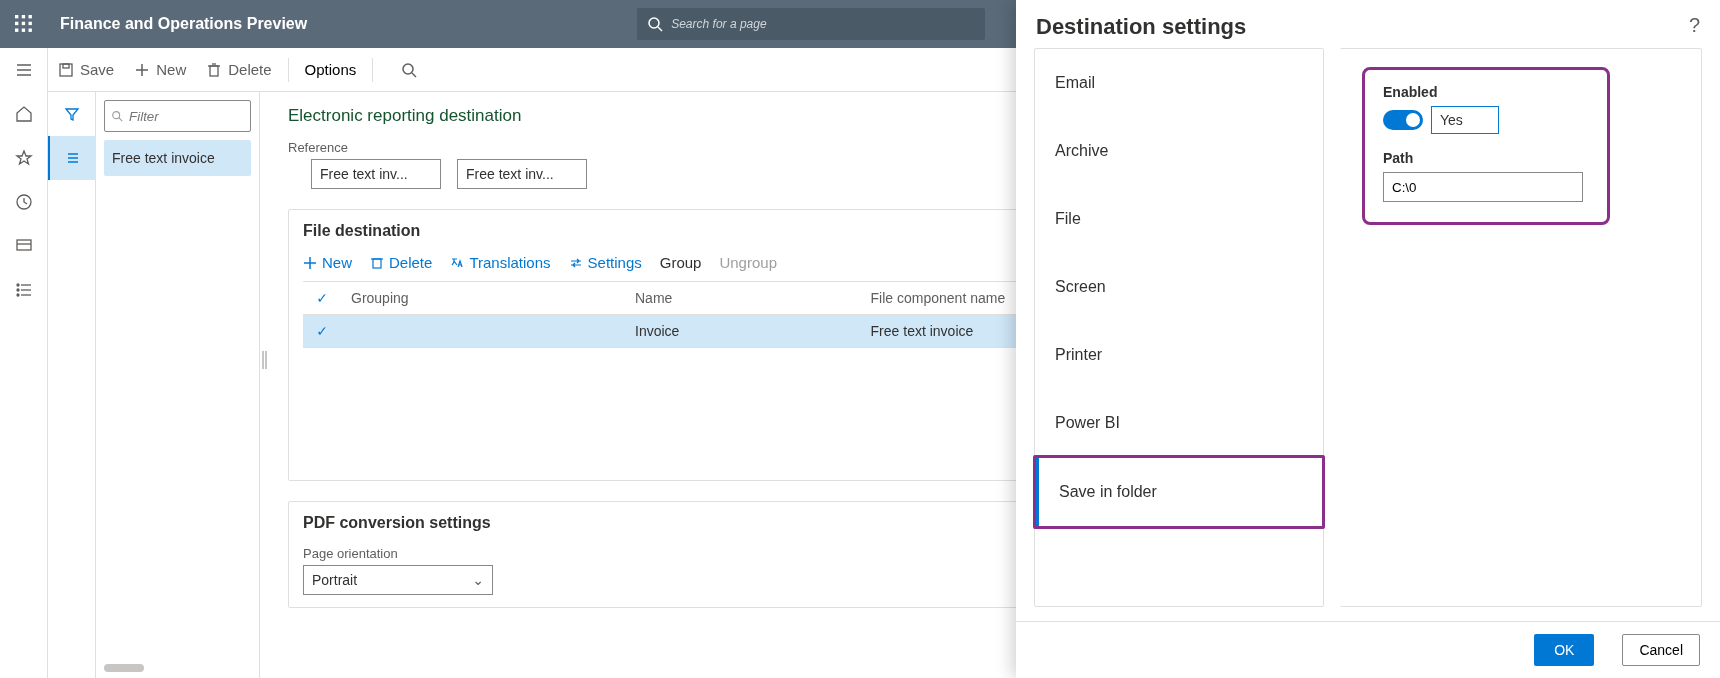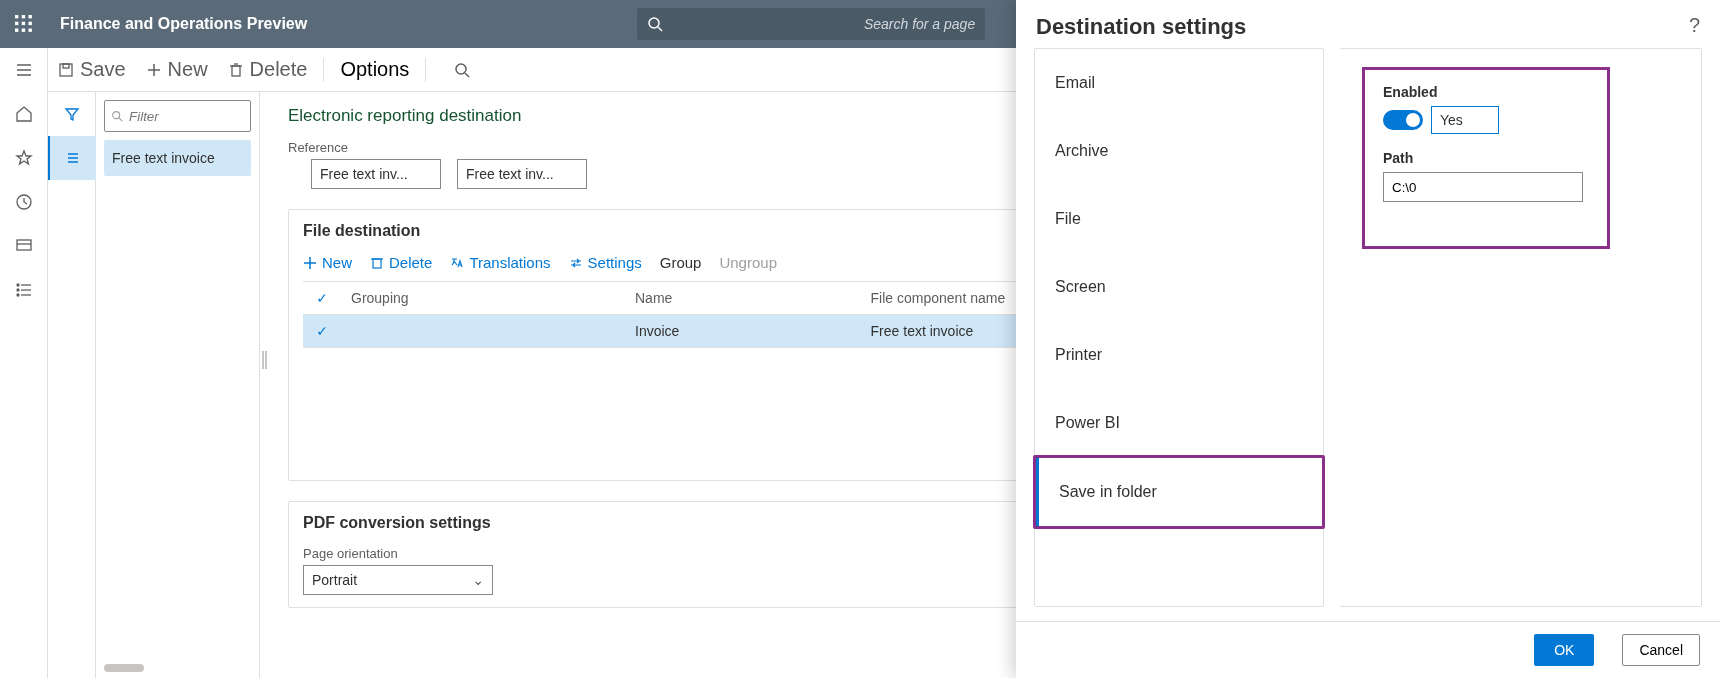--- a/index.html
+++ b/index.html
@@ -5,26 +5,26 @@
 * { box-sizing: border-box; margin: 0; padding: 0; font-family: "Segoe UI", Arial, sans-serif; }
 body { width: 1720px; height: 678px; background: #fff; overflow: hidden; position: relative; font-size: 14px; color: #323130; }
 
 
 .topbar { height: 48px; background: #5a6a78; color: #fff; display: flex; align-items: center; }
 .waffle { width: 48px; height: 48px; display: flex; align-items: center; justify-content: center; }
 .waffle svg { width: 18px; height: 18px; }
 .app-title { font-size: 16px; font-weight: 600; margin-left: 12px; }
 .search-wrap { margin-left: 330px; width: 348px; height: 32px; background: #4b5a67; border-radius: 2px; display: flex; align-items: center; padding: 0 10px; }
 .search-wrap svg { width: 16px; height: 16px; margin-right: 8px; }
-.search-wrap input { flex: 1; border: none; outline: none; background: transparent; color: #fff; font-size: 14px; text-align: right; }
+.search-wrap input { flex: 1; border: none; outline: none; background: transparent; color: #fff; font-size: 12px; }
 .search-wrap input::placeholder { color: #d0d6db; font-style: italic; }
 
 
 .cmdbar { height: 44px; border-bottom: 1px solid #e1dfdd; display: flex; align-items: center; padding-left: 48px; background: #fff; }
-.cmdbar .btn { display: flex; align-items: center; padding: 0 10px; height: 44px; color: #605e5c; font-size: 20px; cursor: pointer; }
+.cmdbar .btn { display: flex; align-items: center; padding: 0 10px; height: 44px; color: #605e5c; font-size: 15px; cursor: pointer; }
 .cmdbar .btn svg { width: 16px; height: 16px; margin-right: 6px; }
 .cmdbar .btn.active { color: #000; font-weight: 400; }
 .cmdbar .sep { width: 1px; height: 24px; background: #e1dfdd; margin: 0 6px; }
 .cmdbar .search-small { margin-left: 12px; color: #605e5c; }
 
 
 .leftrail { position: absolute; left: 0; top: 48px; width: 48px; height: calc(100% - 48px); background: #fff; border-right: 1px solid #e1dfdd; display: flex; flex-direction: column; align-items: center; }
 .leftrail .ritem { width: 48px; height: 44px; display: flex; align-items: center; justify-content: center; color: #605e5c; cursor: pointer; }
 .leftrail .ritem svg { width: 18px; height: 18px; }
 
@@ -73,21 +73,21 @@
 .panel { position: absolute; right: 0; top: 0; width: 704px; height: 100%; background: #fff; box-shadow: -4px 0 16px rgba(0,0,0,0.18); display: flex; flex-direction: column; }
 .panel-header { display: flex; align-items: flex-start; justify-content: space-between; padding: 14px 20px 8px; }
 .panel-header h2 { font-size: 22px; font-weight: 600; }
 .panel-body { flex: 1; display: flex; padding: 0 18px 14px; gap: 16px; }
 .dest-tabs { width: 290px; border: 1px solid #e1dfdd; border-radius: 2px; }
 .dest-tabs .tab { height: 68px; display: flex; align-items: center; padding: 0 20px; font-size: 16px; color: #323130; cursor: pointer; }
 .dest-tabs .tab.selected { border-left: 3px solid #0078d4; background: #fff; font-weight: 400; }
 .highlight-box-tab { border: 3px solid #8a2f8a; border-radius: 2px; margin: -2px; }
 
 .dest-form { flex: 1; border: 1px solid #e1dfdd; border-left: none; border-radius: 2px; padding: 18px 22px; position: relative; }
-.highlight-box-form { border: 3px solid #8a2f8a; border-radius: 0; padding: 14px 18px 28px; width: 248px; }
+.highlight-box-form { border: 3px solid #8a2f8a; border-radius: 8px; padding: 14px 18px 4px; width: 248px; }
 .fld { margin-bottom: 16px; }
 .fld .lbl { font-size: 14px; font-weight: 600; margin-bottom: 6px; }
 .toggle-row { display: flex; align-items: center; gap: 8px; }
 .toggle { width: 40px; height: 20px; border-radius: 10px; background: #0078d4; position: relative; }
 .toggle.off { background: #fff; border: 1px solid #605e5c; }
 .toggle .knob { width: 14px; height: 14px; border-radius: 50%; background: #fff; position: absolute; top: 3px; right: 3px; }
 .toggle.off .knob { background: #605e5c; left: 3px; right: auto; top: 2px; }
 .val-box { border: 1px solid #0078d4; height: 28px; padding: 0 8px; display: flex; align-items: center; min-width: 68px; background: #fff; }
 .textfield { border: 1px solid #8a8886; height: 30px; width: 200px; padding: 0 8px; }
 

